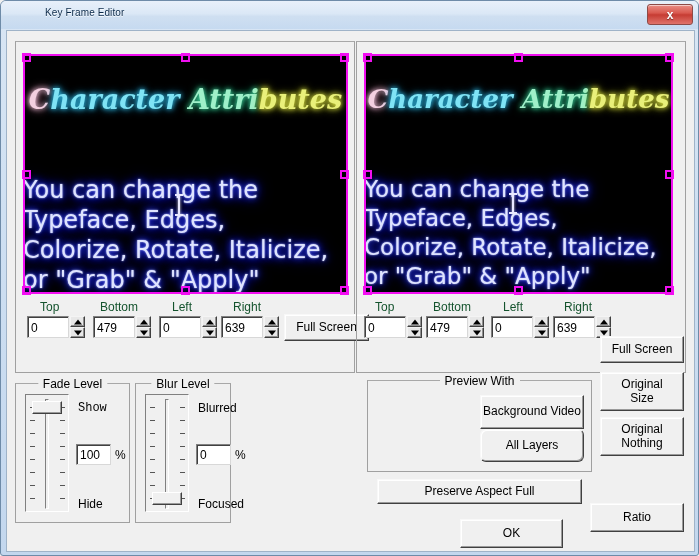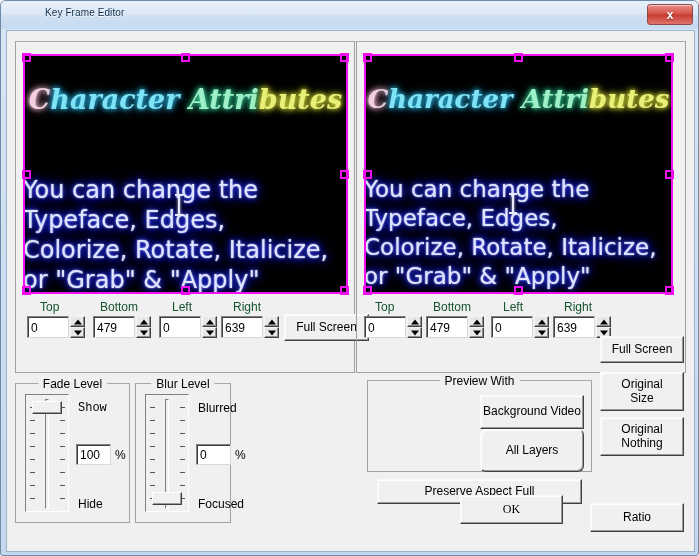--- a/index.html
+++ b/index.html
@@ -394,34 +394,34 @@
       <div class="slbl" style="left:62px; top:17px;">Blurred</div>
       <div class="slbl" style="left:62px; top:113px;">Focused</div>
       <div class="txtbox" style="left:60px; top:60px; width:35px; height:21px;">0</div>
       <div class="pct" style="left:99px; top:64px;">%</div>
     </div>
 
     <div class="group" style="left:360px; top:349px; width:225px; height:92px;">
       <div class="legend">Preview With</div>
 
       <div class="btn" style="left:112px; top:14px; width:104px; height:34px;">Background Video</div>
-      <div class="btn" style="left:112px; top:48px; width:104px; height:43px;border-radius:6px;">All Layers</div>
+      <div class="btn" style="left:112px; top:48px; width:104px; height:33px;border-radius:6px;">All Layers</div>
     </div>
 
     <div class="btn" style="left:370px; top:448px; width:205px; height:25px;">Preserve Aspect Full</div>
 
     <div class="btn" style="left:593px; top:305px; width:84px; height:27px;">Full Screen</div>
 
     <div class="btn" style="left:593px; top:341px; width:84px; height:39px; flex-direction:column;">
       <span>Original</span>
       <span>Size</span>
     </div>
 
     <div class="btn" style="left:593px; top:386px; width:84px; height:39px; flex-direction:column;">
       <span>Original</span>
       <span>Nothing</span>
     </div>
 
-    <div class="btn" style="left:453px; top:464px; width:103px; height:29px;font-family:Liberation Serif, serif;">OK</div>
+    <div class="btn" style="left:453px; top:488px; width:103px; height:29px;">OK</div>
     <div class="btn" style="left:583px; top:472px; width:94px;  height:29px;">Ratio</div>
 
   </div>
 </div>
 
 </body></html>

